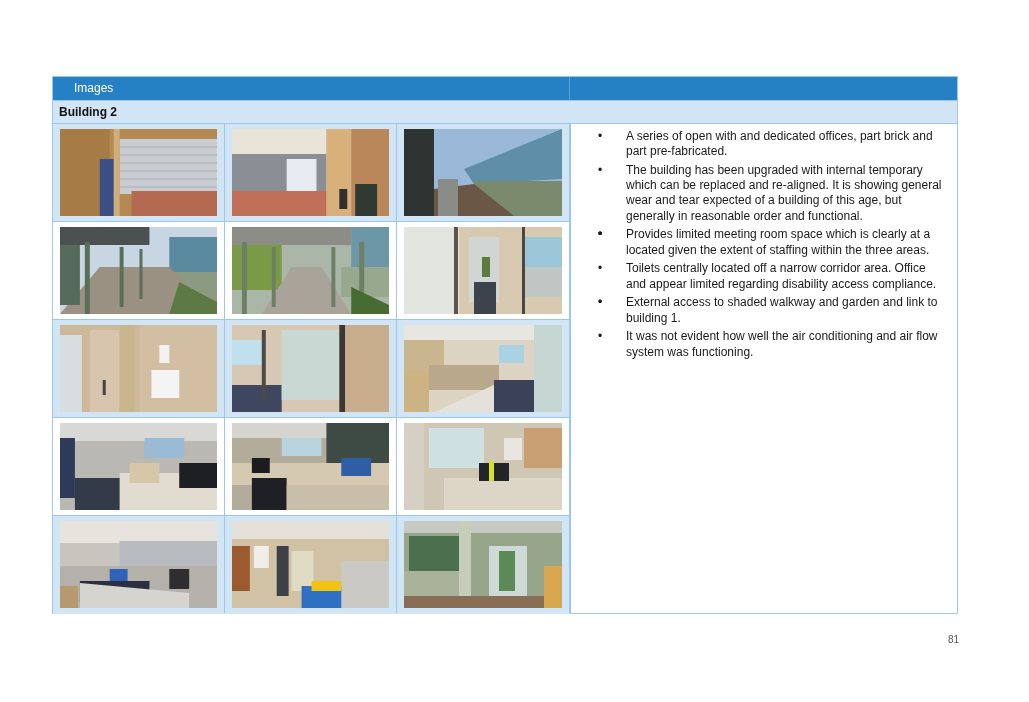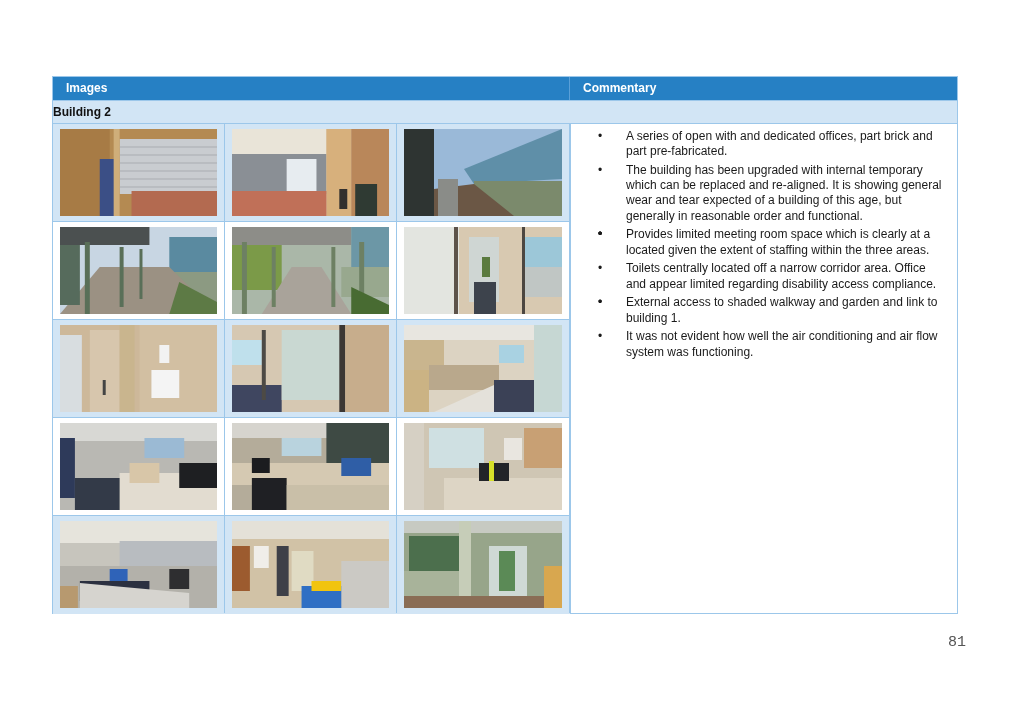--- a/index.html
+++ b/index.html
@@ -2,52 +2,51 @@
 <html><head>
   <meta charset="utf-8">
   <style>
     html, body { margin: 0; padding: 0; background: #ffffff; }
     body { width: 1029px; height: 702px; position: relative; overflow: hidden;
            font-family: "Liberation Sans", sans-serif; color: #1a1a1a; }
     .table { position: absolute; left: 52px; top: 76px; width: 906px; height: 538px;
              border: 1px solid #9cc7ea; box-sizing: border-box; }
     .hdr { position: absolute; left: 0; top: 0; width: 100%; height: 23px; background: #2680c4; }
     .hdr .c { position: absolute; top: 0; height: 23px; line-height: 23px; color: #fff;
-              font-weight: bold; font-size: 12px; padding-left: 13px; box-sizing: border-box; }
+              font-weight: normal; font-size: 12px; padding-left: 21px; box-sizing: border-box; }
     .hdr .c1 { left: 0; width: 517px; border-right: 1px solid #5aa0d8; }
     .hdr .c2 { left: 517px; right: 0; }
     .sub { position: absolute; left: 0; top: 23px; width: 100%; height: 24px; background: #d2e5f5;
            border-top: 1px solid #9cc7ea; border-bottom: 1px solid #9cc7ea; box-sizing: border-box;
-           font-weight: bold; font-size: 12px; line-height: 22px; padding-left: 0; color: #111; }
+           font-weight: bold; font-size: 12px; line-height: 22px; padding-left: 6px; color: #111; }
     .grid { position: absolute; left: 0; top: 47px; width: 517px; height: 490px; }
     .row { position: absolute; left: 0; width: 517px; height: 98px; box-sizing: border-box;
            border-bottom: 1px solid #9cc7ea; }
     .row.blue { background: #d2e5f5; }
     .row.white { background: #ffffff; }
     .cell { position: absolute; top: 0; height: 97px; width: 172px; box-sizing: border-box;
             border-right: 1px solid #9cc7ea; }
     .cell.c0 { left: 0; } .cell.c1 { left: 172px; } .cell.c2 { left: 344px; width: 173px; }
     .photo { position: absolute; left: 7px; top: 5px; right: 7px; bottom: 5px; overflow: hidden; }
     .photo svg { width: 100%; height: 100%; display: block; }
     .comm { position: absolute; left: 517px; top: 47px; right: 0; bottom: 0; background: #fff;
             border-left: 1px solid #9cc7ea; box-sizing: border-box; padding: 5px 8px 0 27px; }
     .comm ul { margin: 0; padding: 0; list-style: none; }
     .comm li { position: relative; padding-left: 28px; font-size: 12px; line-height: 15.2px;
                margin-bottom: 3.6px; color: #1a1a1a; }
     .comm li .bullet { position: absolute; left: 0; top: 0; font-size: 12px; }
-    .pagenum { position: absolute; left: 948px; top: 634px; font-family: Liberation Mono, monospace;
-               font-size: 15px; color: #555; }
+    .pagenum { position: absolute; left: 948px; top: 634px; font-family: Liberation Sans, sans-serif;
+               font-size: 10px; color: #555; }
   </style>
 </head>
 <body>
 
 <div class="table">
   <div class="hdr">
     <div class="c c1">Images</div>
-    <div class="c c2">Commentary</div>
   </div>
   <div class="sub">Building 2</div>
 
   <div class="grid">
 
     <div class="row blue" style="top:0px">
       <div class="cell c0">
           <div class="photo">
         <svg viewBox="0 0 158 87" preserveAspectRatio="none">
               <rect width="158" height="87" fill="#b48a52"></rect>

